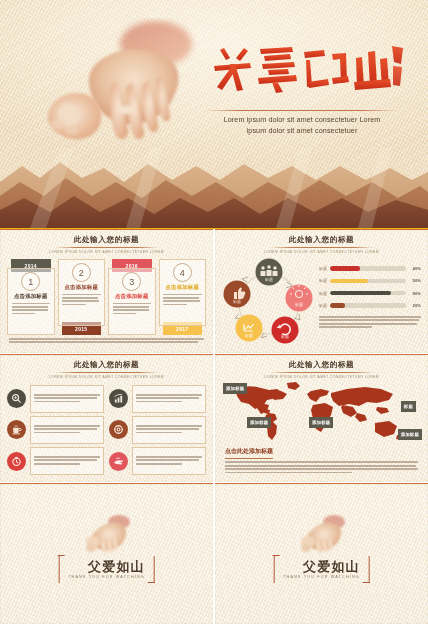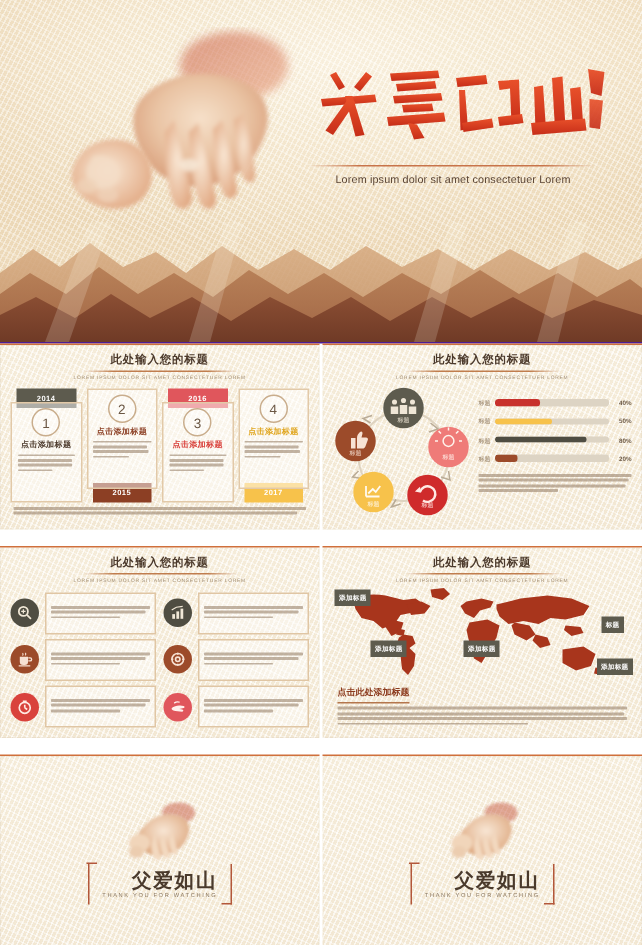--- a/index.html
+++ b/index.html
@@ -2,21 +2,21 @@
 <html><head>
 <meta charset="utf-8">
 <style>
   * { box-sizing: border-box; margin: 0; padding: 0; }
   html, body {
     width: 428px; height: 630px;
     background: #ffffff;
     font-family: "Liberation Sans", sans-serif;
     overflow: hidden;
   }
-  .deck { width: 428px; height: 480px; background: #4c1d95; position: relative; }
+  .deck { width: 428px; height: 480px; background: #eab308; position: relative; }
 
   
   .hero {
     position: relative; width: 428px; height: 228px;
     background:
       radial-gradient(ellipse 70% 55% at 52% 18%, #fdf6e6 0%, #f7ebd3 52%, #efdcbc 100%);
     overflow: hidden;
   }
   .hero-paper {
     position: absolute; inset: 0;
@@ -48,21 +48,21 @@
   .mountains { position: absolute; left: 0; bottom: 0; width: 428px; height: 80px; }
   .mountains svg { width: 100%; height: 100%; display: block; }
 
   
   .grid {
     position: absolute; top: 229px; left: 0;
     width: 428px; height: 401px;
     display: grid;
     grid-template-columns: 213px 213px;
     grid-template-rows: 124px 128px 141px;
-    gap: 11px 2px;
+    gap: 1px 2px;
     background: #ffffff;
   }
   .slide {
     position: relative; overflow: hidden;
     background:
       repeating-linear-gradient(115deg, rgba(255,255,255,.6) 0 1px, rgba(196,168,126,.055) 1px 3px),
       repeating-linear-gradient(25deg, rgba(255,255,255,.4) 0 1px, rgba(190,162,120,.05) 1px 4px),
       linear-gradient(#fbf4e4, #f8efdd);
     border-top: 1.6px solid #d0703c;
   }
@@ -285,20 +285,21 @@
           <path d="M144 40 L180 37 L181 45 L145 48 Z"></path>
 
           <path d="M182 4 L193 6 L191 22 L184 20 Z" opacity=".95"></path>
           <path d="M183 24 L192 25 L190 44 L183 43 Z" opacity=".9"></path>
         </g>
       </svg>
     </div>
     <div class="callig-rule"></div>
     <div class="hero-sub">
       <div>Lorem ipsum dolor sit amet consectetuer Lorem</div>
+      <div>ipsum dolor sit amet consectetuer</div>
     </div>
 
     <div class="mountains">
       <svg viewBox="0 0 428 80" preserveAspectRatio="none">
         <defs>
           <linearGradient id="sky" x1="0" y1="0" x2="0" y2="1">
             <stop offset="0%" stop-color="#f7e9cf" stop-opacity="0"></stop>
             <stop offset="100%" stop-color="#e8c9a3" stop-opacity=".6"></stop>
           </linearGradient>
           <linearGradient id="m3" x1="0" y1="0" x2="0" y2="1">

